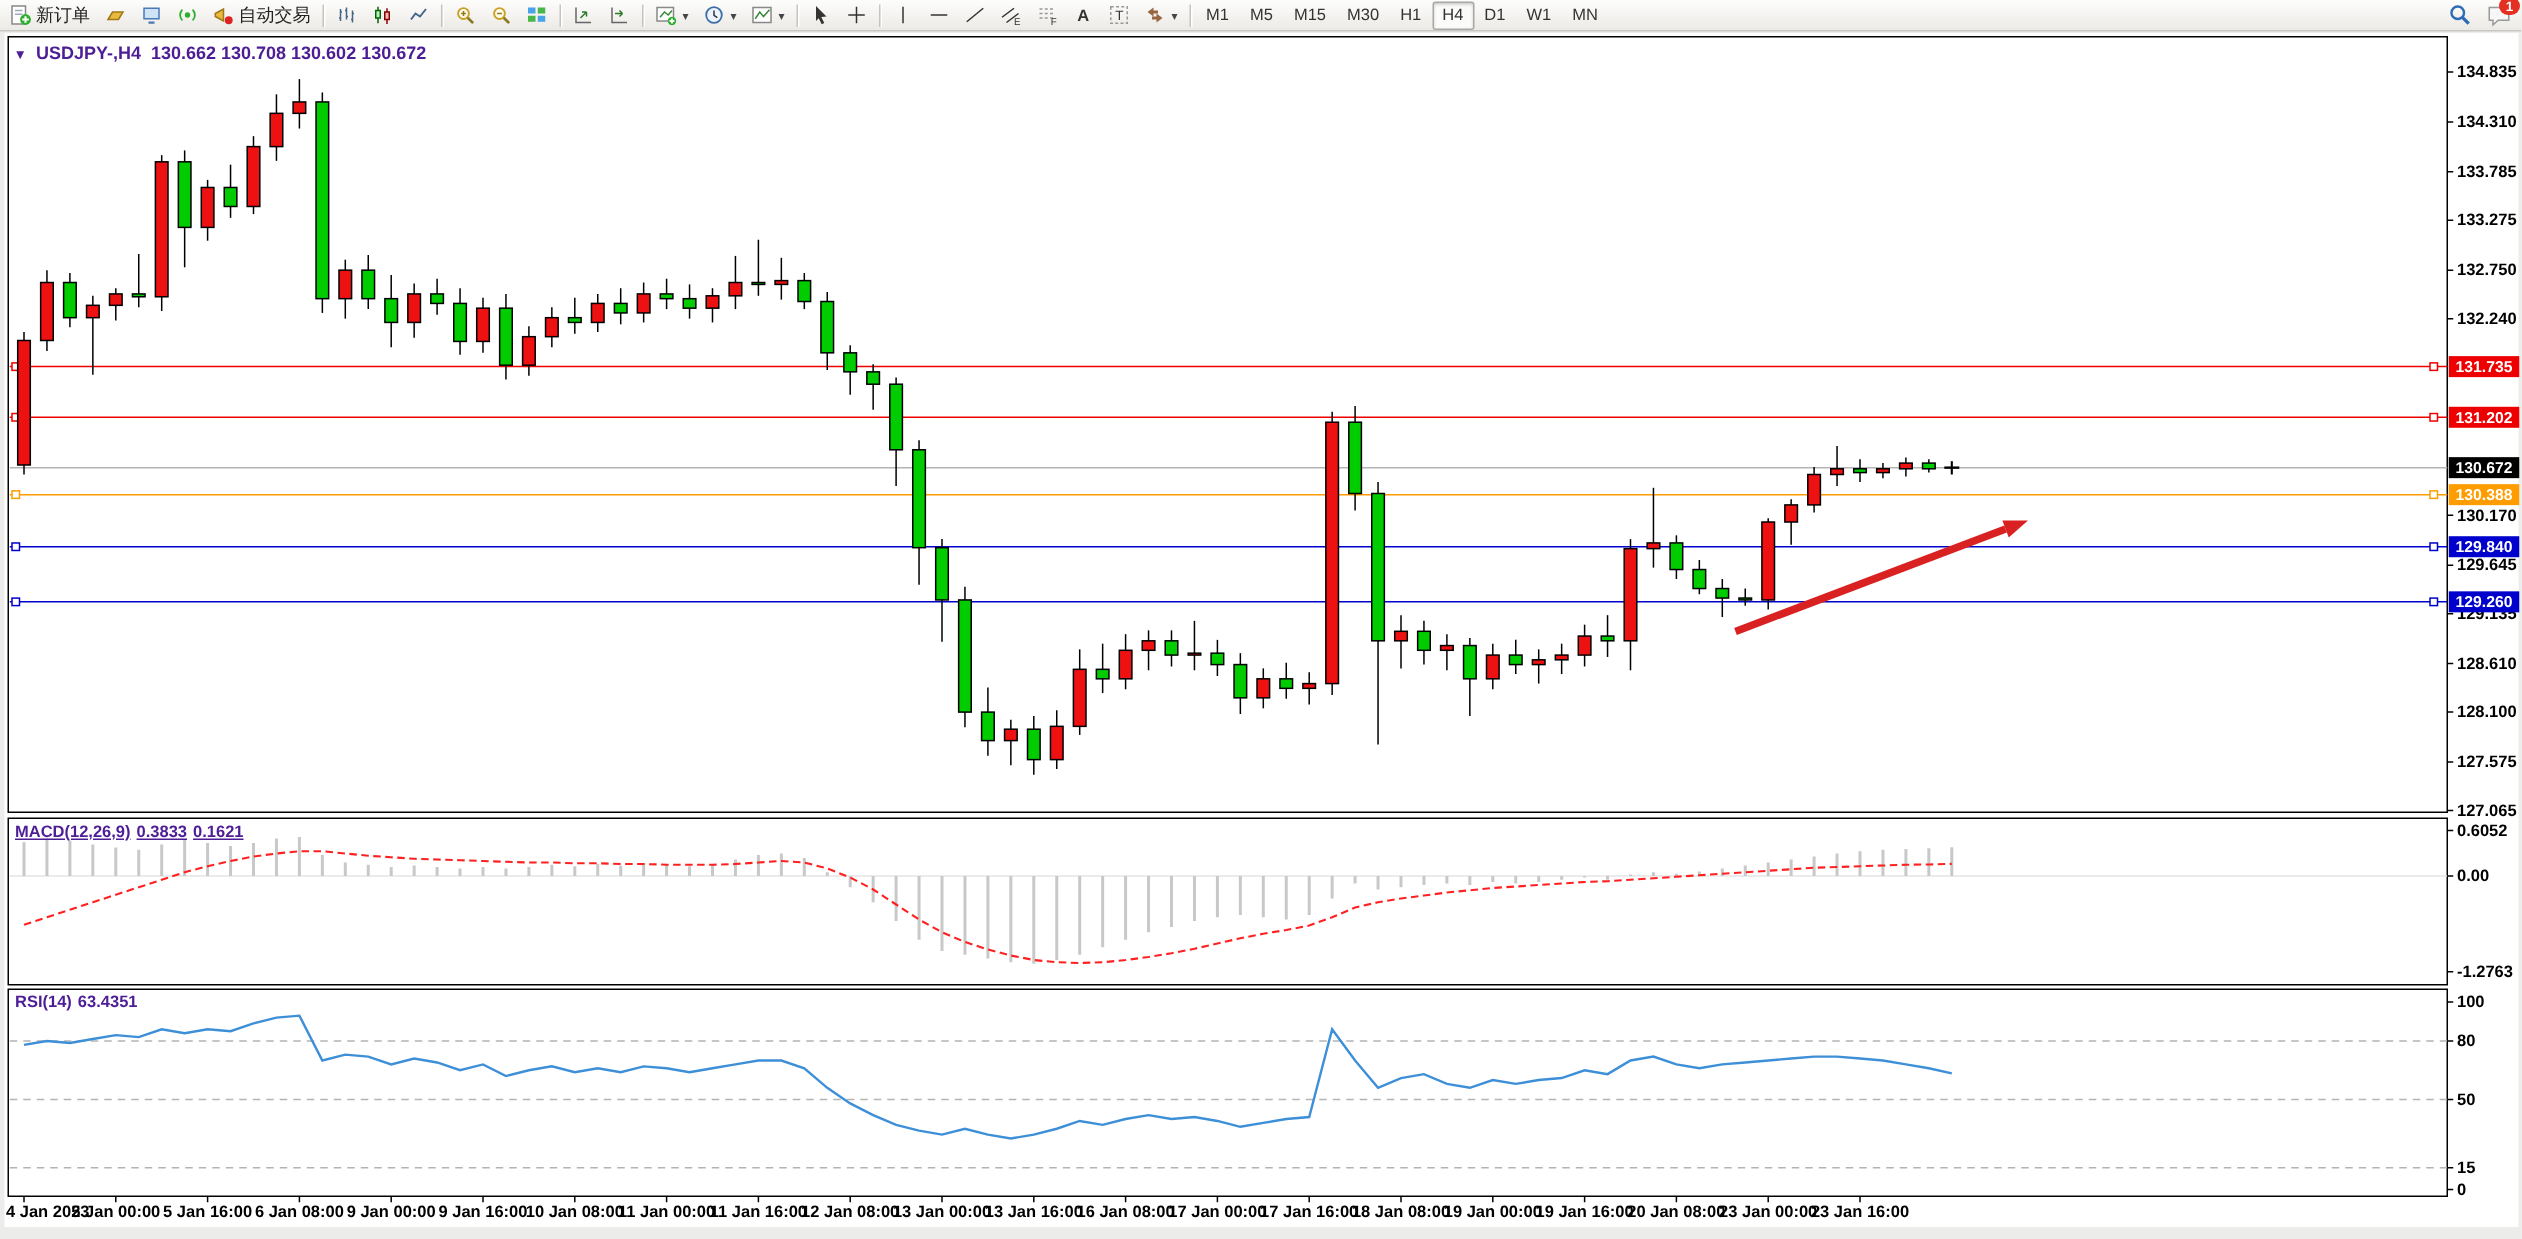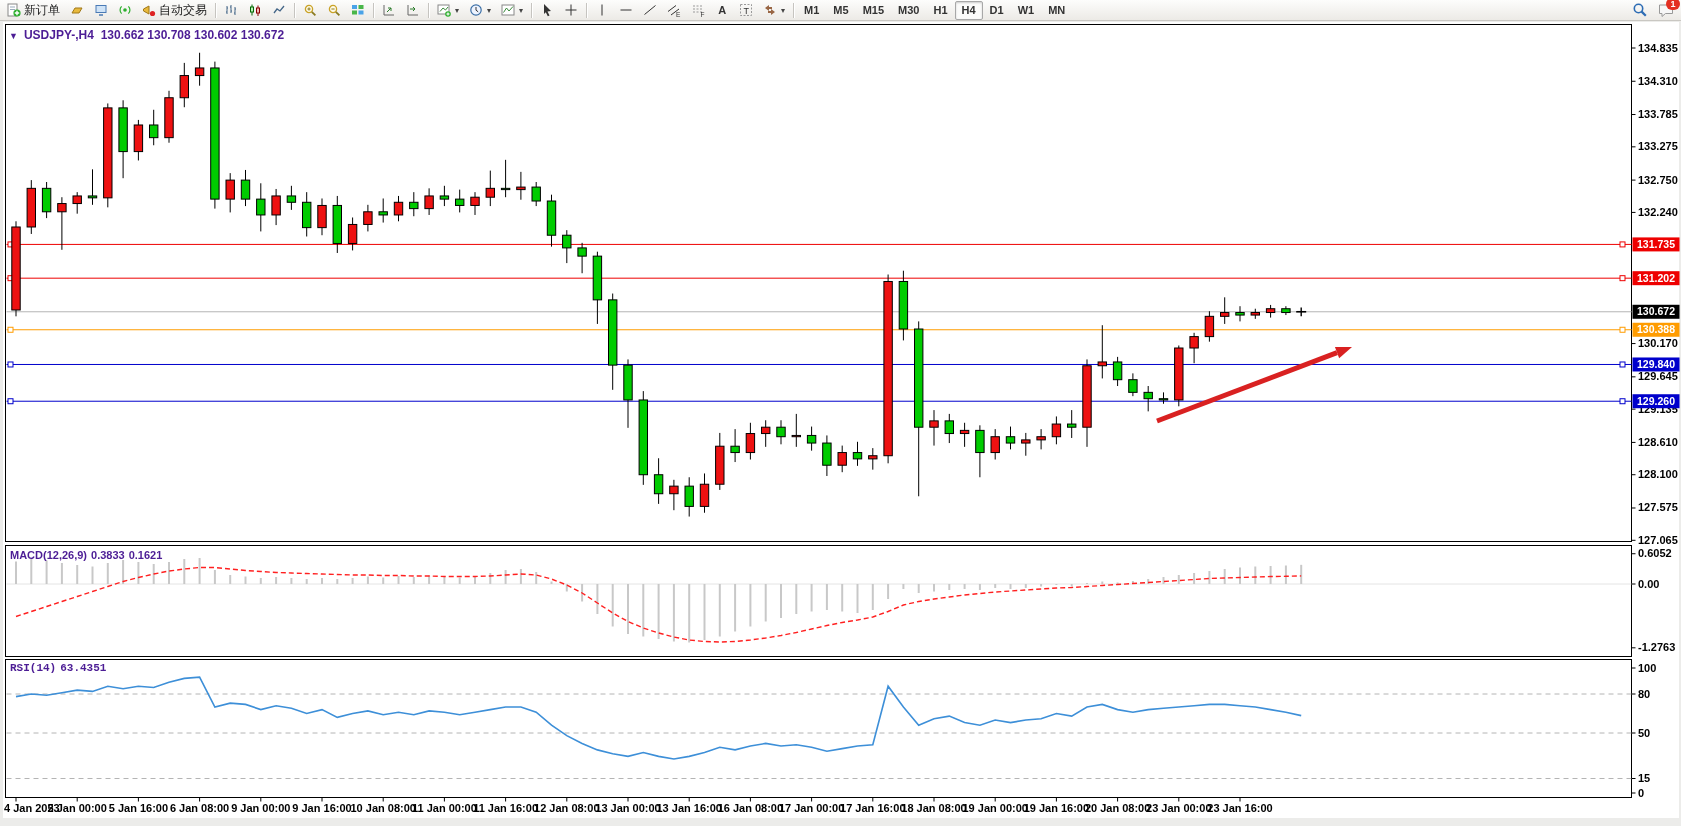--- a/index.html
+++ b/index.html
@@ -8,31 +8,31 @@
   
   #toolbar{position:absolute;left:0;top:0;width:1681px;height:21px;z-index:3;
     background:linear-gradient(#fdfdfc,#eceae6);border-bottom:1px solid #c9c7c2;
     display:flex;align-items:center;padding:0 2px;box-sizing:border-box;}
   .tb{height:19px;display:flex;align-items:center;gap:3px;padding:0 4px;
     border:1px solid transparent;border-radius:2px;cursor:default;}
   .tb-label{font-size:12px;color:#222;white-space:nowrap;}
   .tb-caret{font-size:8px;color:#444;margin-left:1px;}
   .tb-sep{width:1px;height:15px;background:#c6c4c0;margin:0 3px;box-shadow:1px 0 0 #fff;}
   .tb-spacer{flex:1;}
-  .tf{font-size:11px;font-weight:700;color:#333;padding:1px 6px;height:15px;line-height:15px;}
+  .tf{font-size:11px;font-weight:400;color:#333;padding:1px 6px;height:15px;line-height:15px;}
   .tf.active{background:#fbfbfa;border:1px solid #a8a8a8;box-shadow:inset 0 1px 2px #ccc;border-radius:2px;}
   .badge{position:absolute;top:-5px;right:-6px;min-width:12px;height:12px;border-radius:7px;
     background:#e33022;color:#fff;font-size:9px;font-weight:700;text-align:center;line-height:12px;padding:0 1px;}
   .iconwrap{position:relative;display:inline-flex;}
   
   .ovl{position:absolute;z-index:2;white-space:nowrap;color:#4c1d95;}
   #chart-title{left:9px;top:28px;font-size:12px;font-weight:600;}
   #chart-title .dd{font-size:9px;margin-right:6px;}
-  #macd-title{left:10px;top:549px;font-size:11px;font-weight:600;}
-  #rsi-title{left:10px;top:662px;font-size:11px;font-weight:600;font-family:Liberation Mono, monospace;}
+  #macd-title{left:10px;top:549px;font-size:11px;font-weight:600;text-decoration:underline;}
+  #rsi-title{left:10px;top:662px;font-size:11px;font-weight:600;}
   #macd-title span,#rsi-title span{margin-right:4px;}
   svg text{font-family:"Liberation Sans","DejaVu Sans",sans-serif;}
   #chart-svg{position:absolute;left:0;top:0;z-index:1;}
 </style>
 </head>
 <body>
 
 <div id="stage">
   <div id="toolbar">
       <div class="tb">

